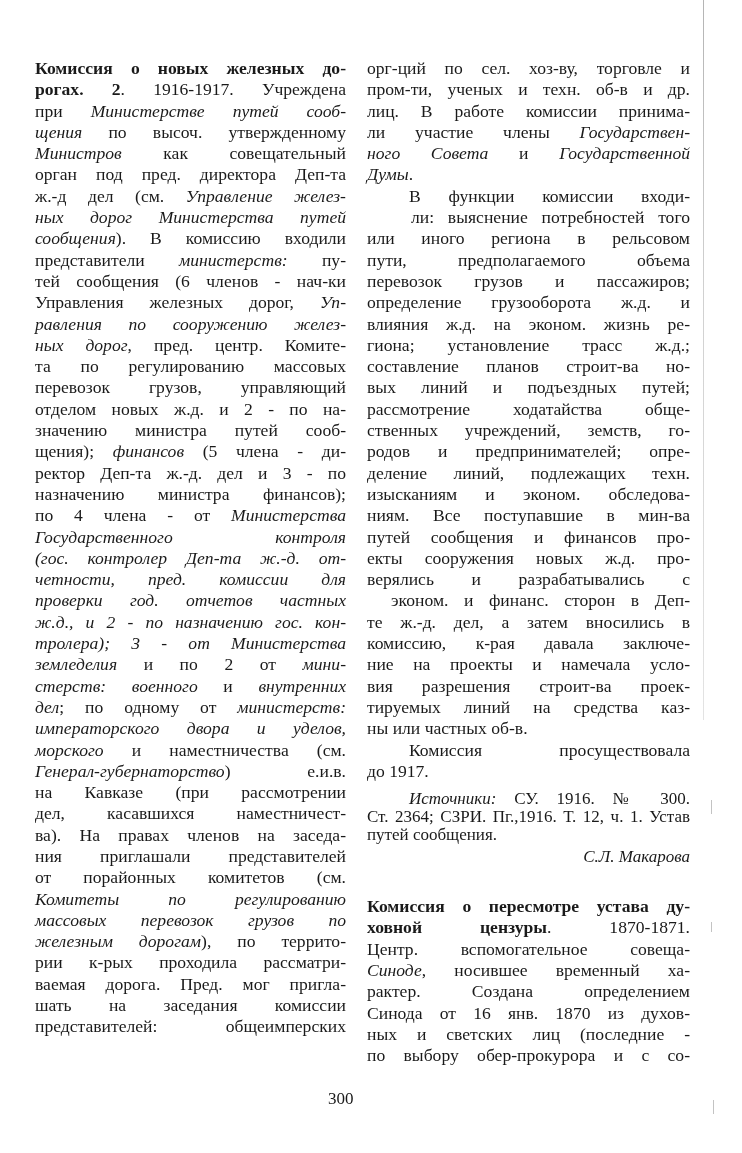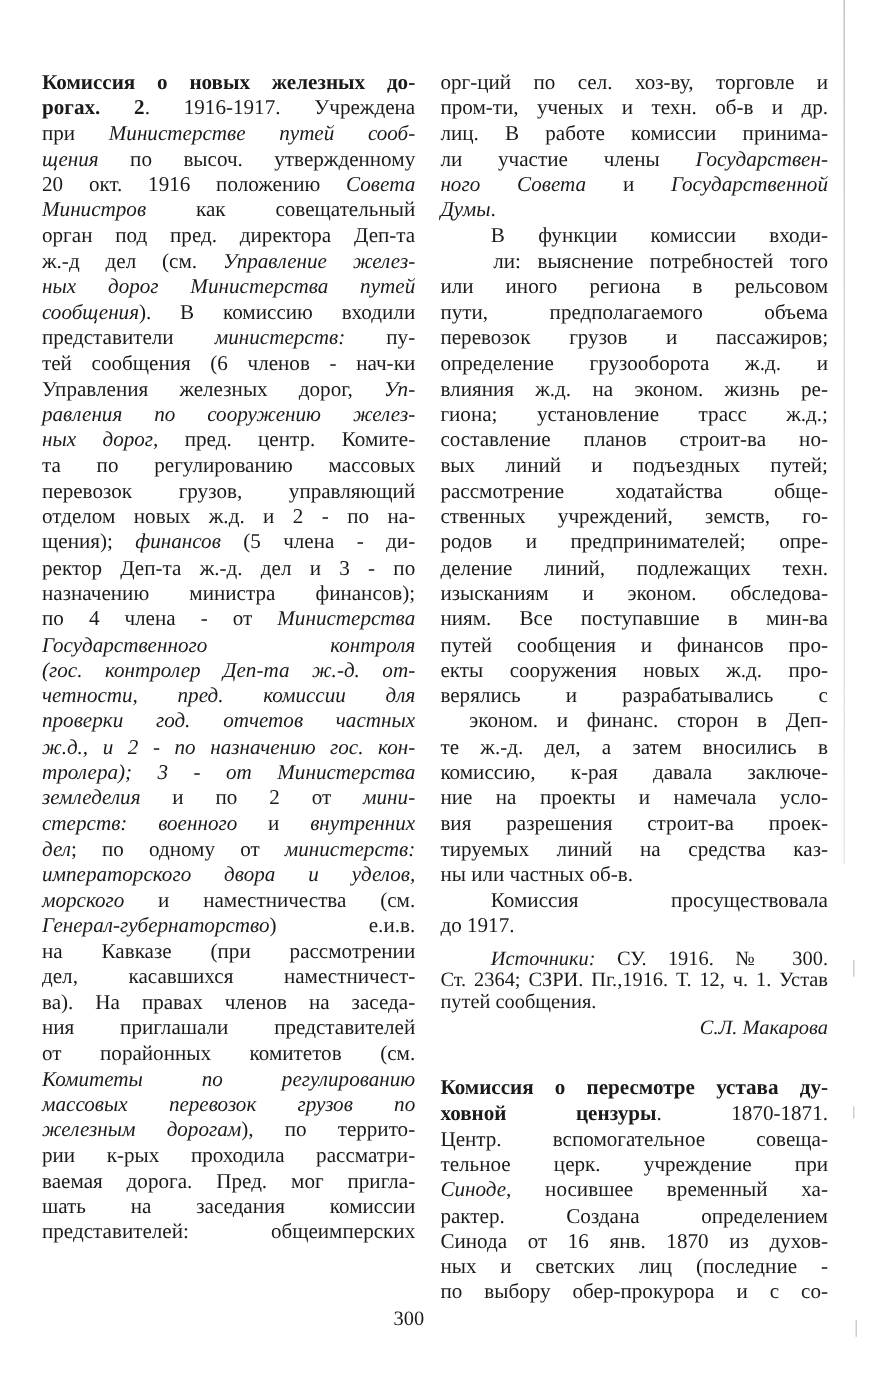--- a/index.html
+++ b/index.html
@@ -33,34 +33,34 @@
   <div class="scan-mark" style="left:711px;top:800px;height:14px;"></div>
   <div class="scan-mark" style="left:711px;top:922px;height:10px;"></div>
   <div class="scan-mark" style="left:713px;top:1100px;height:14px;"></div>
 
   <div class="col col-left">
     <div>
         <div class="line" style="white-space: nowrap; word-spacing: 0px;"><span class="b">Комиссия о новых железных до-</span></div>
         <div class="line" style="white-space: nowrap; word-spacing: 0px;"><span class="b">рогах. 2</span><span>. 1916-1917. Учреждена</span></div>
         <div class="line" style="white-space: nowrap; word-spacing: 0px;"><span>при </span><span class="i">Министерстве путей сооб-</span></div>
         <div class="line" style="white-space: nowrap; word-spacing: 0px;"><span class="i">щения</span><span> по высоч. утвержденному</span></div>
-        <div class="line" style="white-space: nowrap; word-spacing: 0px;"><span>20 окт. 1916 положению </span><span class="i">Совета</span></div>
         <div class="line" style="white-space: nowrap; word-spacing: 0px;"><span class="i">Министров</span><span> как совещательный</span></div>
         <div class="line" style="white-space: nowrap; word-spacing: 0px;"><span>орган под пред. директора Деп-та</span></div>
         <div class="line" style="white-space: nowrap; word-spacing: 0px;"><span>ж.-д дел (см. </span><span class="i">Управление желез-</span></div>
         <div class="line" style="white-space: nowrap; word-spacing: 0px;"><span class="i">ных дорог Министерства путей</span></div>
         <div class="line" style="white-space: nowrap; word-spacing: 0px;"><span class="i">сообщения</span><span>). В комиссию входили</span></div>
         <div class="line" style="white-space: nowrap; word-spacing: 0px;"><span>представители </span><span class="i">министерств:</span><span> пу-</span></div>
         <div class="line" style="white-space: nowrap; word-spacing: 0px;"><span>тей сообщения (6 членов - нач-ки</span></div>
         <div class="line" style="white-space: nowrap; word-spacing: 0px;"><span>Управления железных дорог, </span><span class="i">Уп-</span></div>
         <div class="line" style="white-space: nowrap; word-spacing: 0px;"><span class="i">равления по сооружению желез-</span></div>
         <div class="line" style="white-space: nowrap; word-spacing: 0px;"><span class="i">ных дорог</span><span>, пред. центр. Комите-</span></div>
         <div class="line" style="white-space: nowrap; word-spacing: 0px;"><span>та по регулированию массовых</span></div>
         <div class="line" style="white-space: nowrap; word-spacing: 0px;"><span>перевозок грузов, управляющий</span></div>
         <div class="line" style="white-space: nowrap; word-spacing: 0px;"><span>отделом новых ж.д. и 2 - по на-</span></div>
+        <div class="line" style="white-space: nowrap; word-spacing: 0px;"><span>значению министра путей сооб-</span></div>
         <div class="line" style="white-space: nowrap; word-spacing: 0px;"><span>щения); </span><span class="i">финансов</span><span> (5 члена - ди-</span></div>
         <div class="line" style="white-space: nowrap; word-spacing: 0px;"><span>ректор Деп-та ж.-д. дел и 3 - по</span></div>
         <div class="line" style="white-space: nowrap; word-spacing: 0px;"><span>назначению министра финансов);</span></div>
         <div class="line" style="white-space: nowrap; word-spacing: 0px;"><span>по 4 члена - от </span><span class="i">Министерства</span></div>
         <div class="line" style="white-space: nowrap; word-spacing: 0px;"><span class="i">Государственного контроля</span></div>
         <div class="line" style="white-space: nowrap; word-spacing: 0px;"><span class="i">(гос. контролер Деп-та ж.-д. от-</span></div>
         <div class="line" style="white-space: nowrap; word-spacing: 0px;"><span class="i">четности, пред. комиссии для</span></div>
         <div class="line" style="white-space: nowrap; word-spacing: 0px;"><span class="i">проверки год. отчетов частных</span></div>
         <div class="line" style="white-space: nowrap; word-spacing: 0px;"><span class="i">ж.д., и 2 - по назначению гос. кон-</span></div>
         <div class="line" style="white-space: nowrap; word-spacing: 0px;"><span class="i">тролера); 3 - от Министерства</span></div>
@@ -131,21 +131,20 @@
         <div class="line src indent" style="white-space: nowrap; word-spacing: 0px;"><span class="i">Источники:</span><span> СУ. 1916. № 300.</span></div>
         <div class="line src" style="white-space: nowrap; word-spacing: 0px;"><span>Ст. 2364; СЗРИ. Пг.,1916. Т. 12, ч. 1. Устав</span></div>
         <div class="line src last" style="white-space: nowrap;"><span>путей сообщения.</span></div>
       </div>
     <div class="line right src" style="height:26px;line-height:26px;font-style:italic;">С.Л. Макарова</div>
     <div class="gap-large"></div>
     <div>
         <div class="line" style="white-space: nowrap; word-spacing: 0px;"><span class="b">Комиссия о пересмотре устава ду-</span></div>
         <div class="line" style="white-space: nowrap; word-spacing: 0px;"><span class="b">ховной цензуры</span><span>. 1870-1871.</span></div>
         <div class="line" style="white-space: nowrap; word-spacing: 0px;"><span>Центр. вспомогательное совеща-</span></div>
-        <div class="line" style="white-space: nowrap; word-spacing: 0px;"><span>тельное церк. учреждение при</span></div>
         <div class="line" style="white-space: nowrap; word-spacing: 0px;"><span class="i">Синоде</span><span>, носившее временный ха-</span></div>
         <div class="line" style="white-space: nowrap; word-spacing: 0px;"><span>рактер. Создана определением</span></div>
         <div class="line" style="white-space: nowrap; word-spacing: 0px;"><span>Синода от 16 янв. 1870 из духов-</span></div>
         <div class="line" style="white-space: nowrap; word-spacing: 0px;"><span>ных и светских лиц (последние -</span></div>
         <div class="line" style="white-space: nowrap; word-spacing: 0px;"><span>по выбору обер-прокурора и с со-</span></div>
       </div>
   </div>
 
   <div class="page-number">300</div>
 </div>

